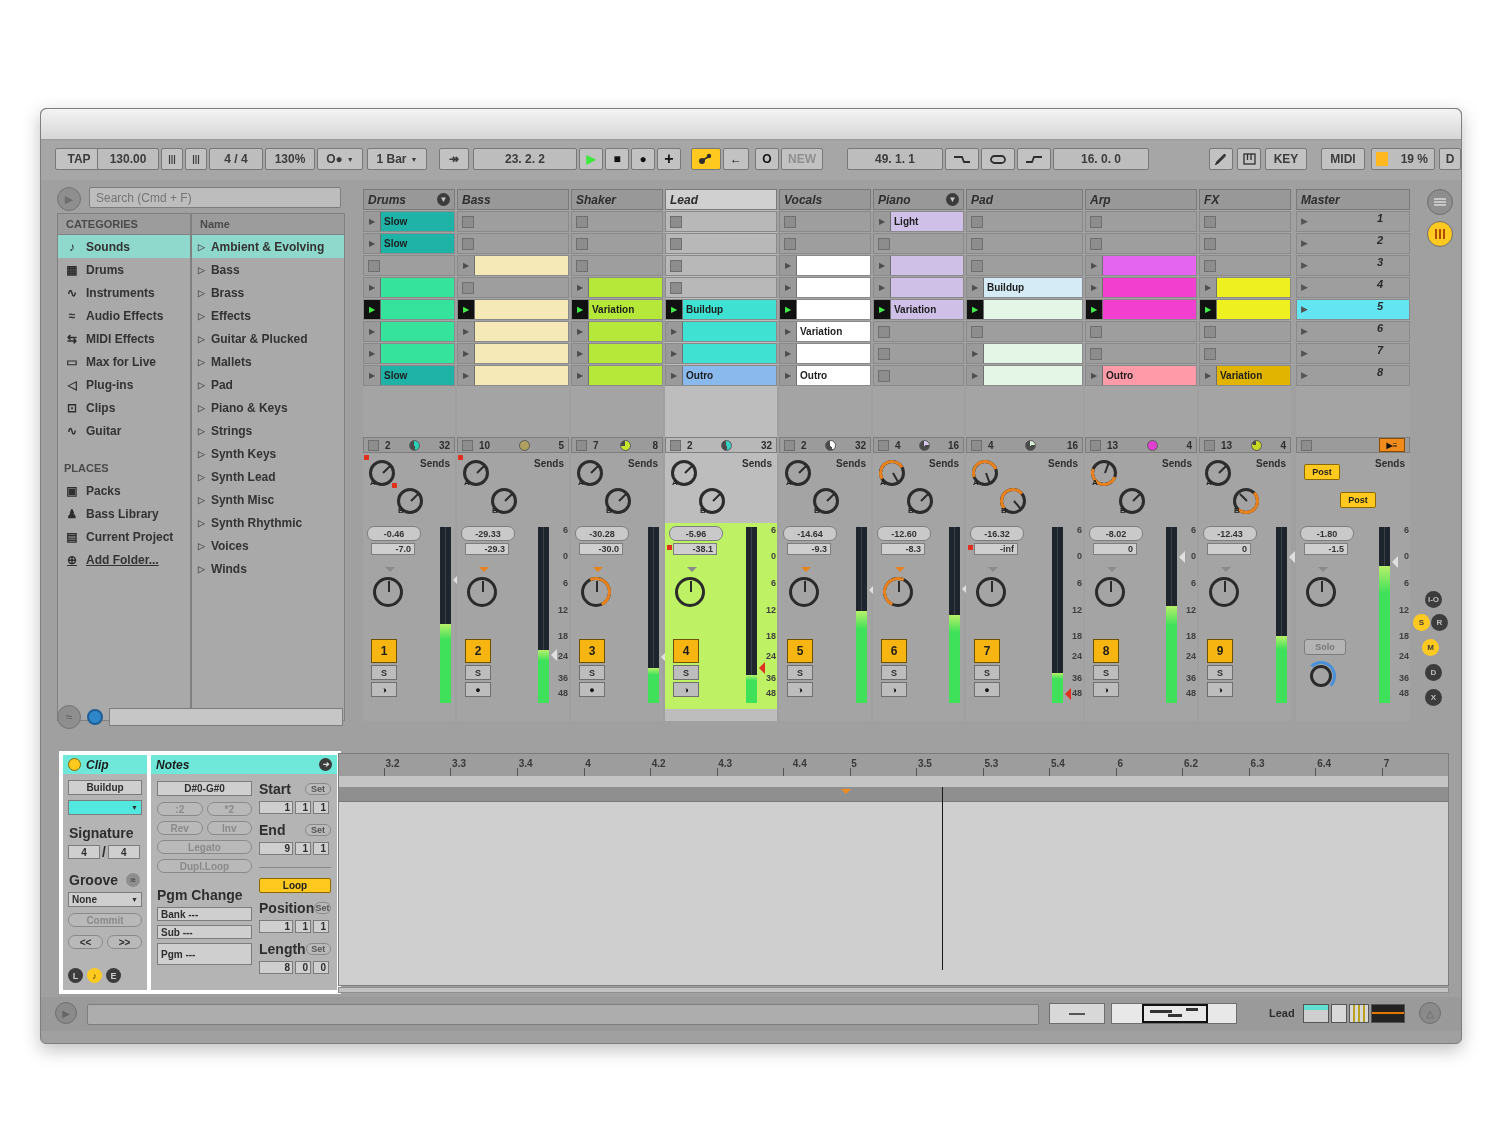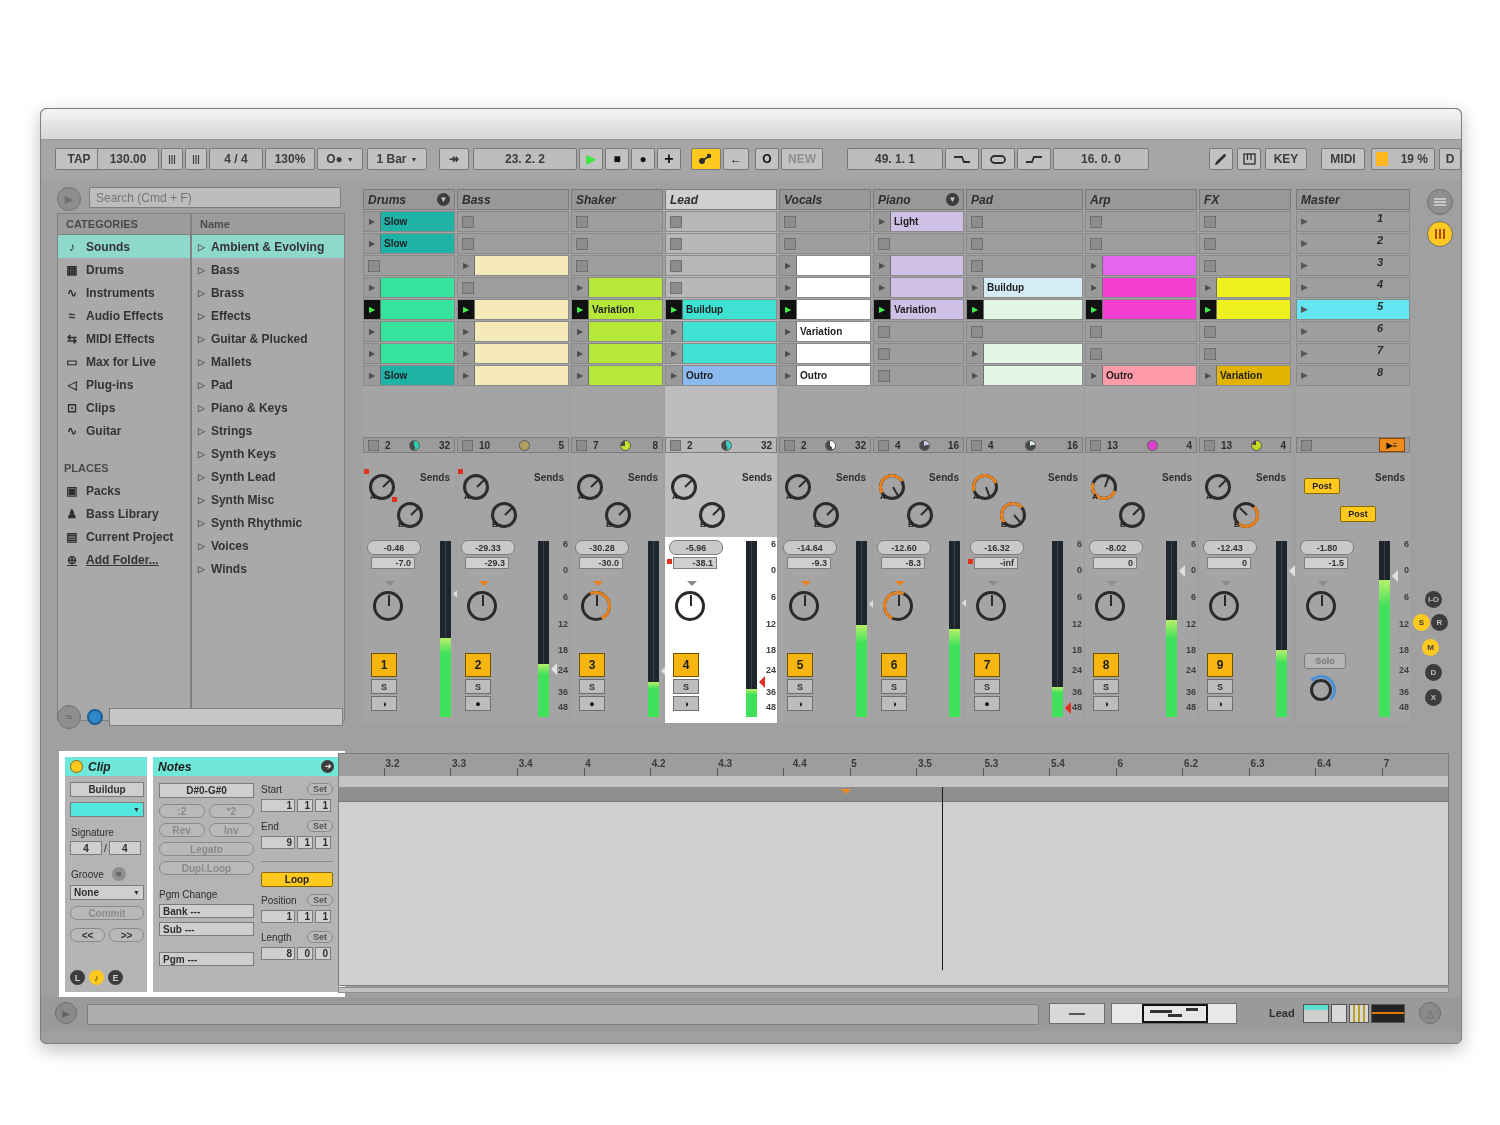--- a/index.html
+++ b/index.html
@@ -53,31 +53,31 @@
   .clipbtn{width:16px;height:100%;background:#9a9a9a;border-right:1px solid #6f6f6f;color:#4e4e4e;font-size:8px;
     display:flex;align-items:center;justify-content:center;flex:none;}
   .clipbtn.playing{background:#111;color:#44f04c;}
   .clipbody{flex:1;display:flex;align-items:center;font-size:10px;font-weight:bold;color:#1e1e1e;padding-left:3px;overflow:hidden;white-space:nowrap;}
   .filler{height:50px;}
   .tstatus{height:16px;margin-top:1px;background:#9b9b9b;border:1px solid #7e7e7e;box-sizing:border-box;display:flex;
     align-items:center;gap:4px;padding:0 4px;font-size:10px;font-weight:bold;color:#2e2e2e;}
   .track.sel .tstatus{background:#b8b8b8;}
   .tstatus .ssq{width:9px;height:9px;background:#8d8d8d;border:1px solid #6f6f6f;}
   .pie{width:11px;height:11px;border-radius:50%;border:1px solid #5a5a5a;box-sizing:border-box;}
-  .sends{height:68px;margin-top:15px;position:relative;background:#a4a4a4;}
+  .sends{height:68px;margin-top:1px;position:relative;background:#a4a4a4;}
   .track.sel .sends{background:#bdbdbd;}
   .sendlbl{position:absolute;right:5px;top:4px;font-size:10px;font-weight:bold;color:#2e2e2e;}
   .knob{position:absolute;width:26px;height:26px;border-radius:50%;border:3px solid #2c2c2c;box-sizing:border-box;}
   .knob .ptr{position:absolute;left:50%;top:50%;width:2px;height:10px;background:#2c2c2c;transform-origin:50% 0;}
   .knob .klab{position:absolute;left:-2px;bottom:-4px;font-size:8px;font-weight:bold;color:#222;}
   .knob .oarc{position:absolute;left:-3px;top:-3px;width:26px;height:26px;border-radius:50%;border:3px solid transparent;
     border-top-color:#e8821e;border-left-color:#e8821e;box-sizing:border-box;}
   .reddot{position:absolute;width:5px;height:5px;background:#e03020;}
   .mixer{height:186px;margin-top:1px;position:relative;background:#a4a4a4;}
-  .track.sel .mixer{background:#ffffff;}
+  .track.sel .mixer{background:#bef264;}
   .peak{position:absolute;left:4px;top:3px;width:52px;height:13px;border-radius:7px;background:#c9c9c9;border:1px solid #7e7e7e;
     font-size:9px;font-weight:bold;color:#333;display:flex;align-items:center;justify-content:center;}
   .volbox{position:absolute;left:8px;top:20px;width:44px;height:12px;background:#cfcfcf;border:1px solid #7e7e7e;
     font-size:9px;font-weight:bold;color:#333;display:flex;align-items:center;justify-content:flex-end;padding-right:3px;box-sizing:border-box;}
   .panwrap{position:absolute;left:10px;top:46px;width:34px;height:40px;}
   .panmark{position:absolute;left:12px;top:-2px;width:0;height:0;border:5px solid transparent;border-top-color:#8a8a8a;}
   .panmark.orange{border-top-color:#e8821e;}
   .panknob{position:absolute;left:0;top:8px;width:30px;height:30px;border-radius:50%;border:3px solid #2a2a2a;box-sizing:border-box;}
   .panknob .ptr{position:absolute;left:50%;top:50%;width:2px;height:11px;background:#2a2a2a;transform-origin:50% 0;transform:rotate(180deg);}
   .panknob .oarc{position:absolute;left:-3px;top:-3px;width:30px;height:30px;border-radius:50%;border:3px solid transparent;box-sizing:border-box;}
@@ -104,29 +104,29 @@
     display:flex;align-items:center;justify-content:center;margin-left:auto;}
   .scene-num{margin-left:auto;font-style:italic;font-weight:bold;font-size:11px;color:#2a2a2a;padding-right:26px;}
   
   .rs-circle{position:absolute;width:26px;height:26px;border-radius:50%;background:#8e8e8e;border:1px solid #6f6f6f;
     display:flex;align-items:center;justify-content:center;color:#c9c9c9;font-weight:bold;box-sizing:border-box;}
   .rs-circle.yellow{background:#ffc91f;color:#5a4200;}
   .toggle-dot{position:absolute;width:17px;height:17px;border-radius:50%;background:#3c3c3c;color:#bdbdbd;font-size:8px;
     font-weight:bold;display:flex;align-items:center;justify-content:center;}
   .toggle-dot.on{background:#ffc91f;color:#3c3c3c;}
   
-  .panelbox{position:absolute;background:#b4b4b4;border:6px solid #ffffff;}
+  .panelbox{position:absolute;background:#b4b4b4;border:4px solid #ffffff;}
   .panelhead{height:19px;background:#6fe8da;display:flex;align-items:center;padding:0 5px;gap:5px;
     font-size:12px;font-weight:bold;font-style:italic;color:#1d1d1d;}
   .clockic{width:13px;height:13px;border-radius:50%;background:#ffc91f;border:1px solid #8a6a00;box-sizing:border-box;}
   .foldic{margin-left:auto;width:13px;height:13px;border-radius:50%;background:#3c3c3c;color:#ddd;font-size:8px;
     display:flex;align-items:center;justify-content:center;}
   .fieldbox{background:#cfcfcf;border:1px solid #7c7c7c;font-size:10px;font-weight:bold;color:#2e2e2e;
     display:flex;align-items:center;justify-content:center;box-sizing:border-box;}
-  .plabel{font-size:10px;font-weight:normal;color:#2e2e2e;}
+  .plabel{font-size:14px;font-weight:bold;color:#2e2e2e;}
   .pillbtn{background:#b9b9b9;border:1px solid #8a8a8a;border-radius:8px;font-size:10px;font-weight:bold;color:#8a8a8a;
     display:flex;align-items:center;justify-content:center;box-sizing:border-box;}
   .pillbtn.dark{color:#2e2e2e;}
   .setpill{width:26px;height:12px;border-radius:7px;background:#b9b9b9;border:1px solid #8a8a8a;font-size:9px;
     font-weight:bold;color:#555;display:flex;align-items:center;justify-content:center;box-sizing:border-box;}
   .numcell{height:13px;background:#cfcfcf;border:1px solid #7c7c7c;font-size:10px;font-weight:bold;color:#2e2e2e;
     display:flex;align-items:center;justify-content:flex-end;padding-right:2px;box-sizing:border-box;}
   .loopbtn{background:#ffc91f;border:1px solid #8a6a00;border-radius:2px;font-size:10px;font-weight:bold;color:#222;
     display:flex;align-items:center;justify-content:center;box-sizing:border-box;}
   .lme{position:absolute;width:15px;height:15px;border-radius:50%;background:#3c3c3c;color:#ccc;font-size:9px;
@@ -1190,21 +1190,21 @@
       </div>
       <div style="display:flex;gap:4px;margin-top:5px">
         <div class="pillbtn" style="flex:1;height:14px">Rev</div>
         <div class="pillbtn" style="flex:1;height:14px">Inv</div>
       </div>
       <div class="pillbtn" style="margin-top:5px;height:14px">Legato</div>
       <div class="pillbtn" style="margin-top:5px;height:14px">Dupl.Loop</div>
       <div class="plabel" style="margin-top:14px">Pgm Change</div>
       <div class="fieldbox" style="margin-top:4px;height:14px;justify-content:flex-start;padding-left:3px">Bank ---</div>
       <div class="fieldbox" style="margin-top:4px;height:14px;justify-content:flex-start;padding-left:3px">Sub ---</div>
-      <div class="fieldbox" style="margin-top:16px;height:14px;justify-content:flex-start;padding-left:3px">Pgm ---</div>
+      <div class="fieldbox" style="margin-top:4px;height:22px;justify-content:flex-start;padding-left:3px">Pgm ---</div>
     </div>
     <div style="position:absolute;left:108px;top:26px;width:72px">
       <div style="display:flex;justify-content:space-between;align-items:center">
         <span class="plabel">Start</span>
         <span class="setpill">Set</span>
       </div>
       <div style="display:flex;gap:2px;margin-top:4px" id="start-cells">
             <div class="numcell" style="width: 34px;">1</div>
             <div class="numcell" style="width: 16px;">1</div>
             <div class="numcell" style="width: 16px;">1</div>

